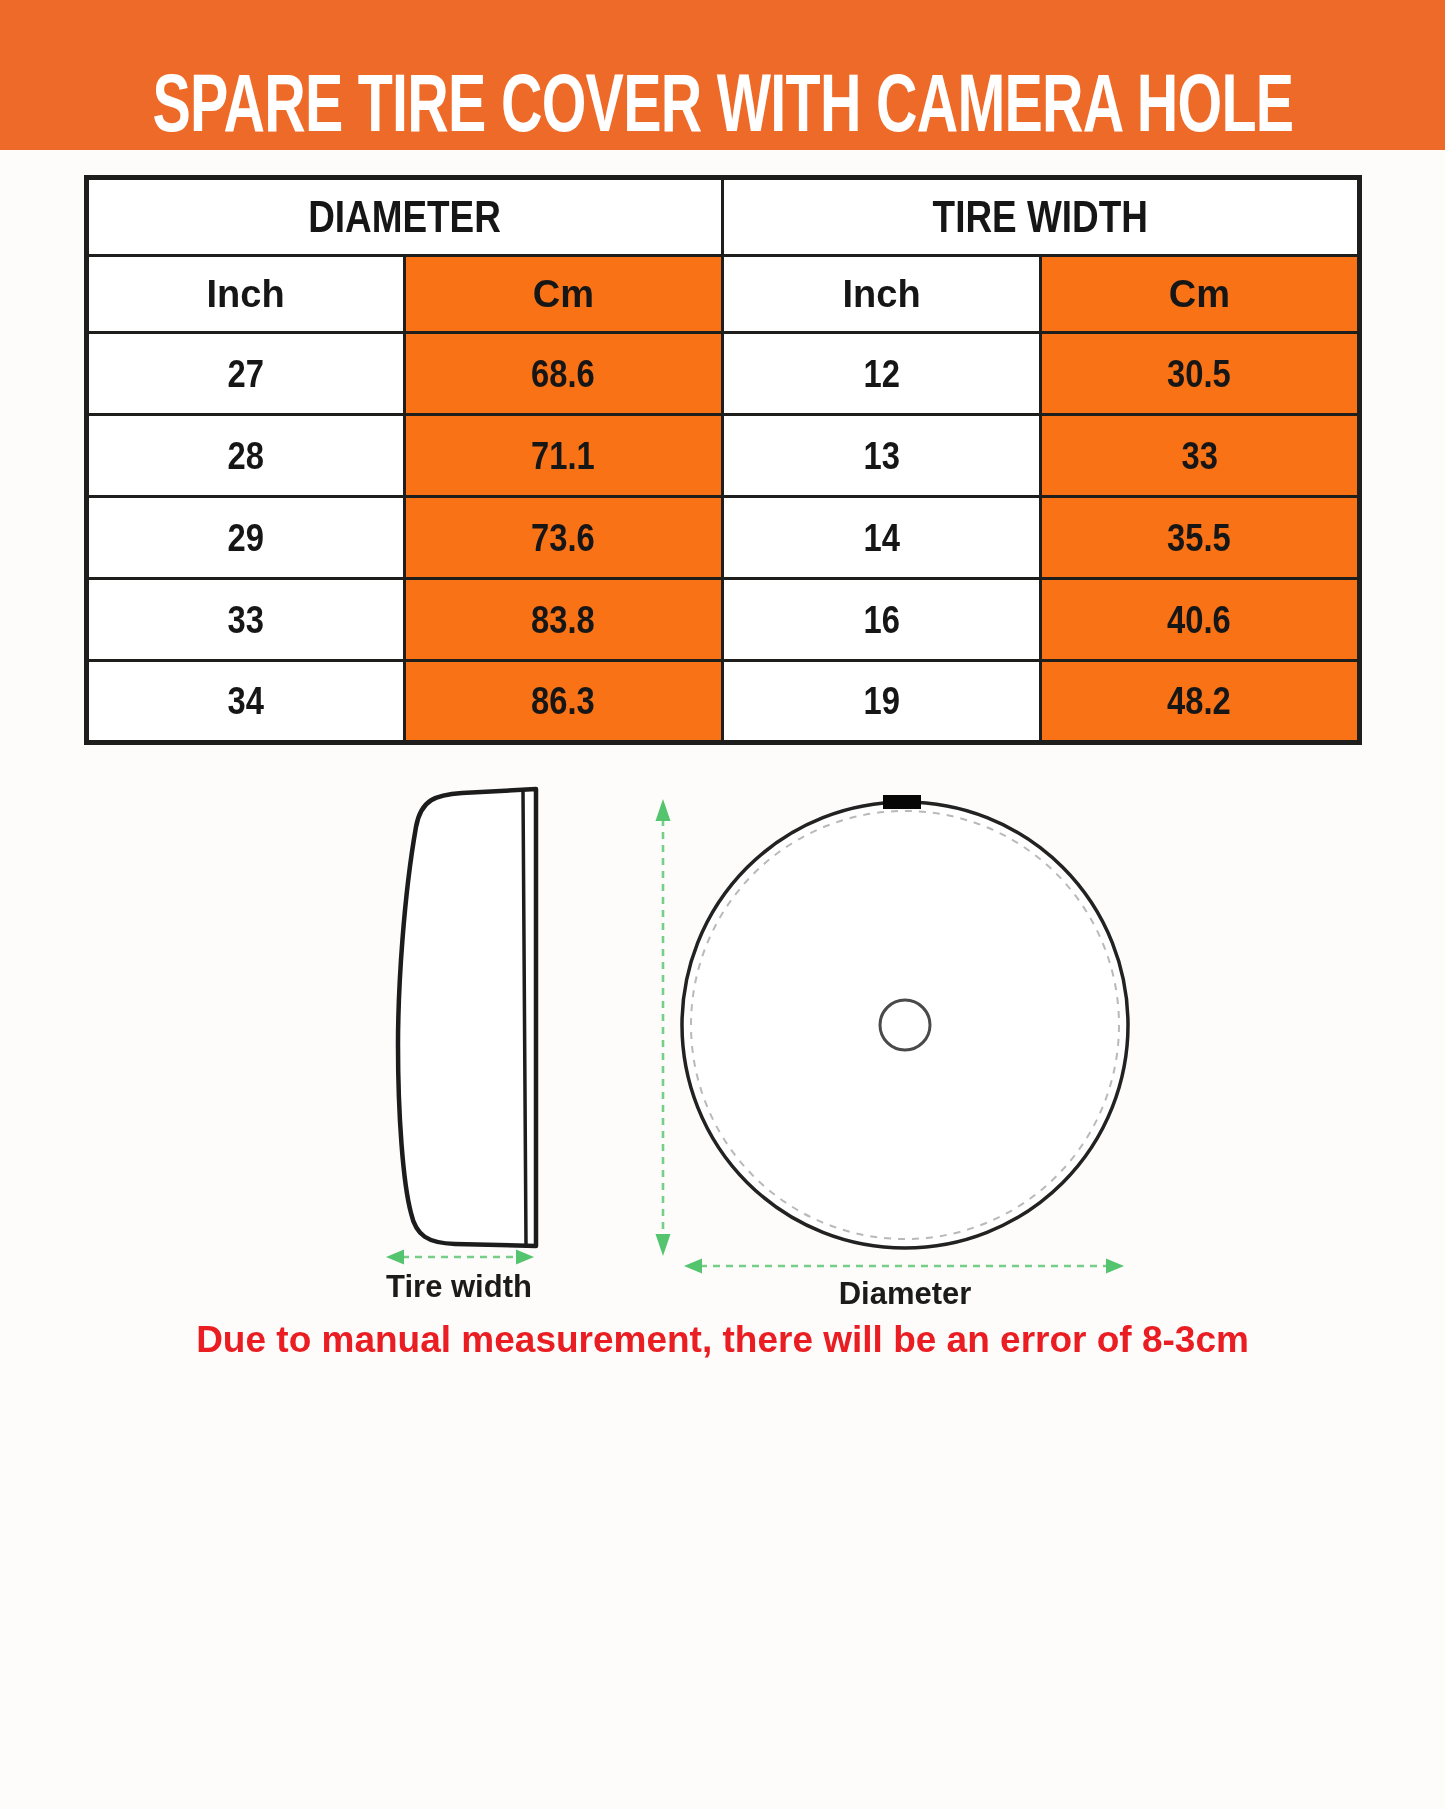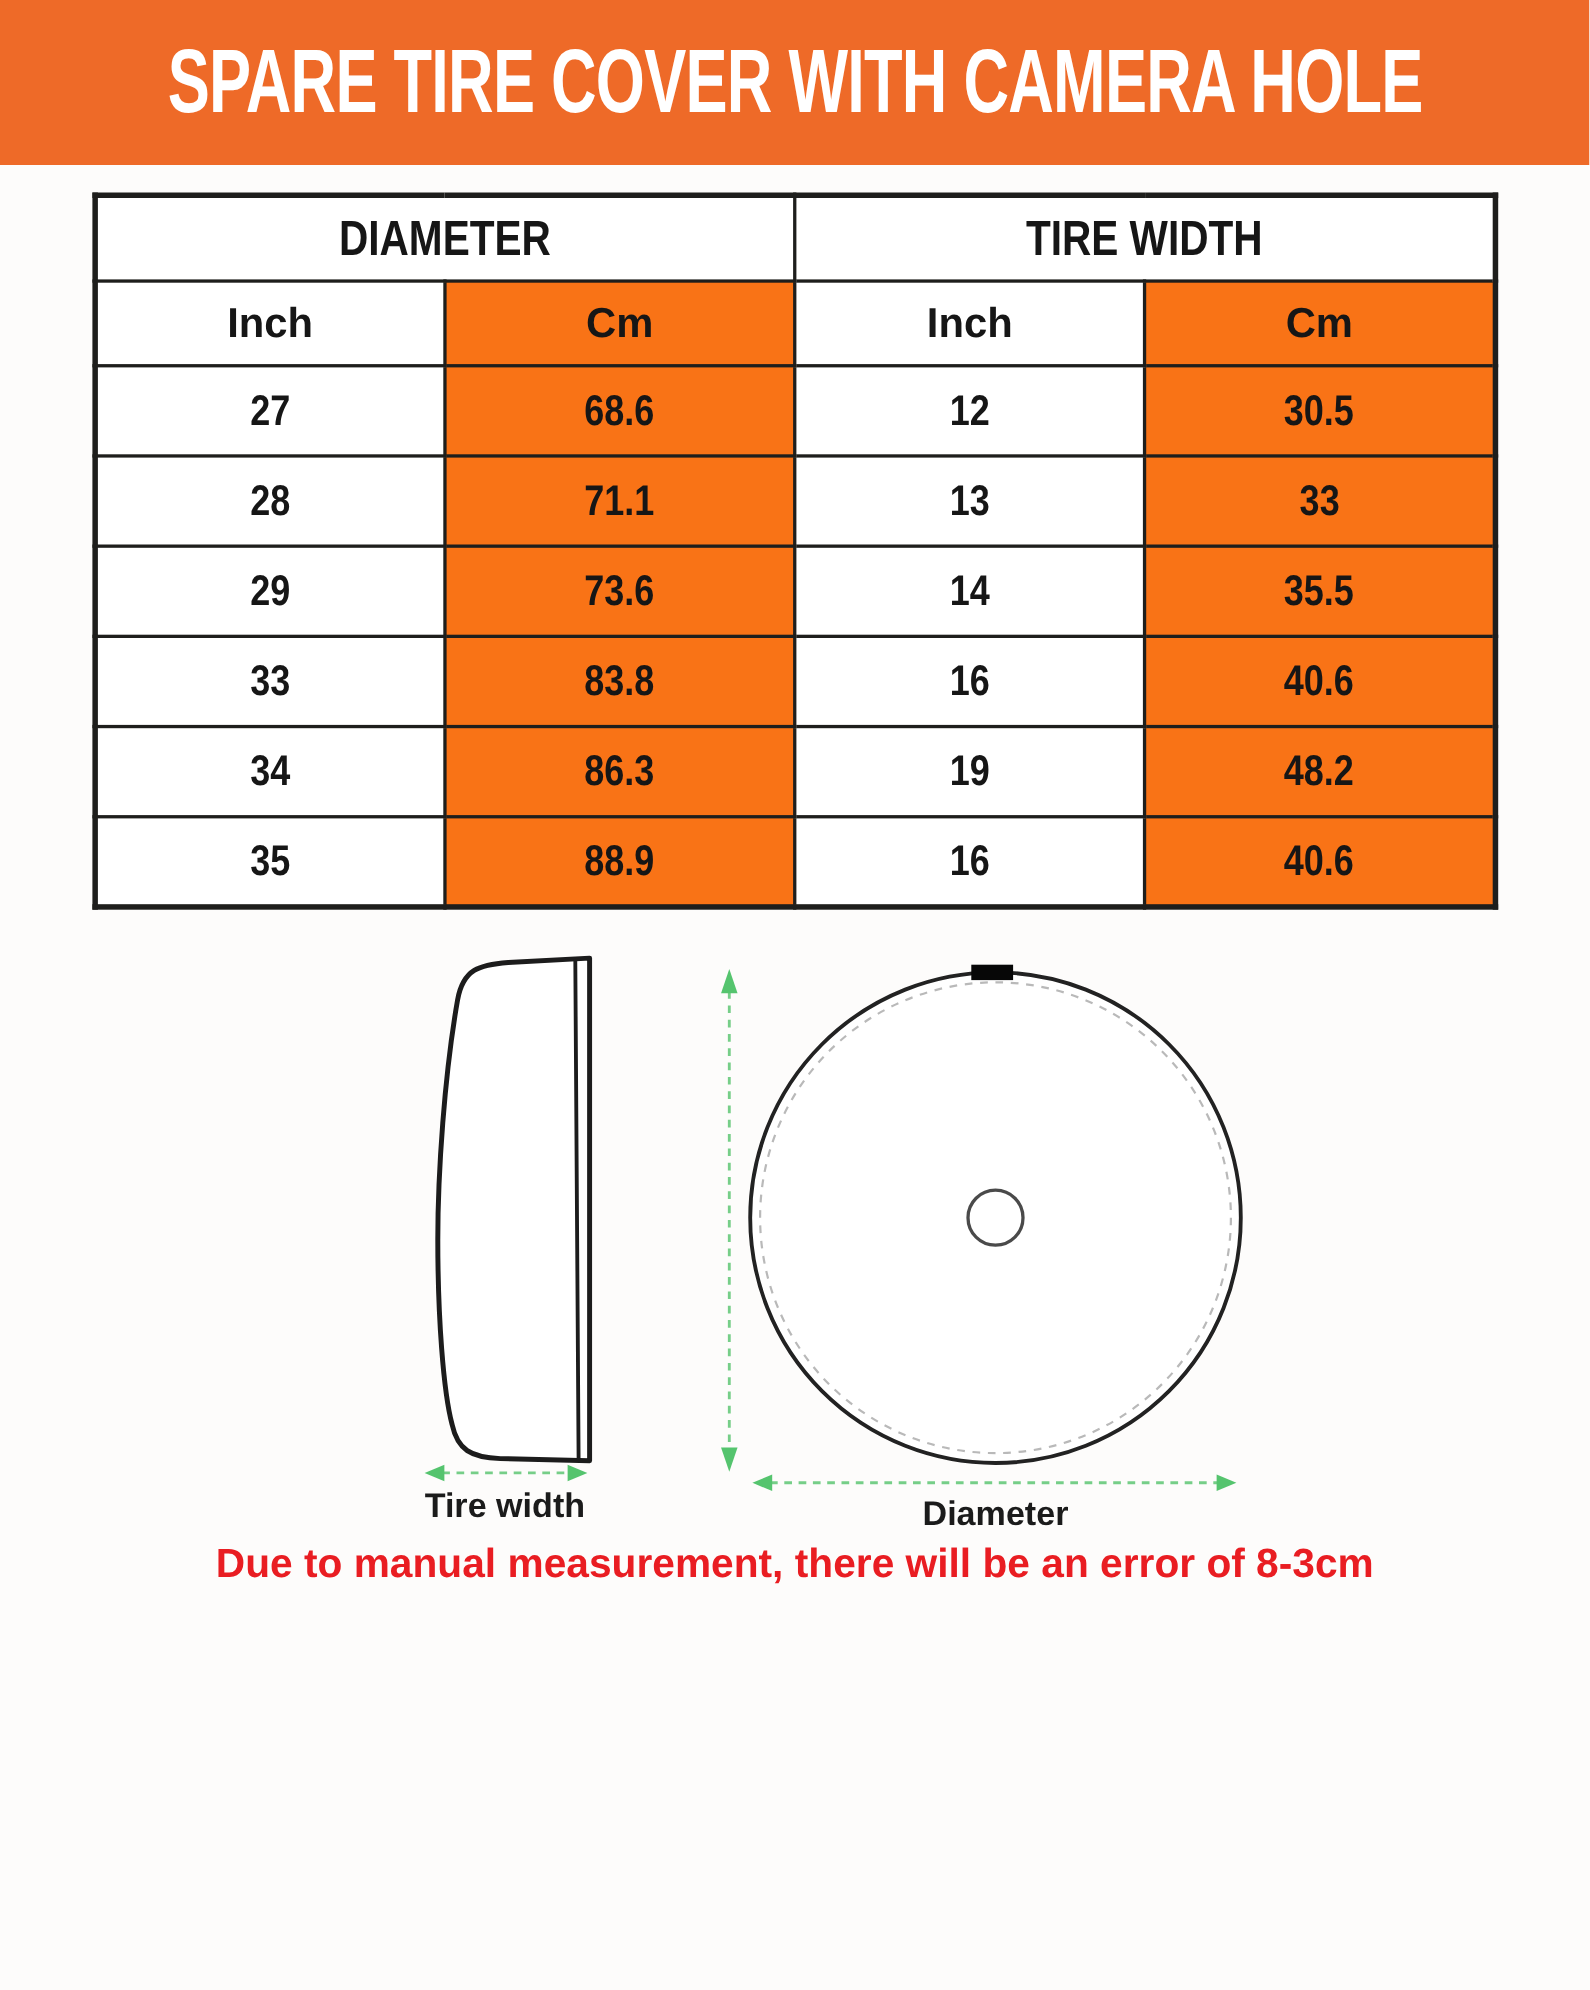--- a/index.html
+++ b/index.html
@@ -64,21 +64,21 @@
     text-align: center;
     margin-top: 14px;
     font-size: 37px;
     font-weight: 700;
     color: #E91D22;
   }
 </style>
 </head>
 <body>
 
-<header class="banner" style="background: rgb(238, 106, 40);">
+<header class="banner" style="background: rgb(238, 106, 40); align-items: flex-end;">
   <h1 style="color: rgb(255, 255, 255);">SPARE TIRE COVER WITH CAMERA HOLE</h1>
 </header>
 
 <table class="size-table">
   <colgroup>
       <col>
       <col>
       <col>
       <col>
     </colgroup>
@@ -118,26 +118,20 @@
       <td class="shade"><span class="cx">83.8</span></td>
       <td><span class="cx">16</span></td>
       <td class="shade"><span class="cx">40.6</span></td>
     </tr>
     <tr>
       <td><span class="cx">34</span></td>
       <td class="shade"><span class="cx">86.3</span></td>
       <td><span class="cx">19</span></td>
       <td class="shade"><span class="cx">48.2</span></td>
     </tr>
-    <tr>
-      <td><span class="cx">35</span></td>
-      <td class="shade"><span class="cx">88.9</span></td>
-      <td><span class="cx">16</span></td>
-      <td class="shade"><span class="cx">40.6</span></td>
-    </tr>
   </tbody>
 </table>
 
 <svg class="diagram" viewBox="0 1150 1445 560" aria-hidden="true">
 
   <path d="M 536 1194 L 462 1198 C 436 1200 421 1204 416 1232
            C 404 1300 398 1390 398 1450
            C 398 1520 403 1588 411 1618
            C 416 1641 428 1648 455 1649
            L 536 1651 Z" fill="#ffffff" stroke="#1c1c1c" stroke-width="4.5" stroke-linejoin="round"></path>

